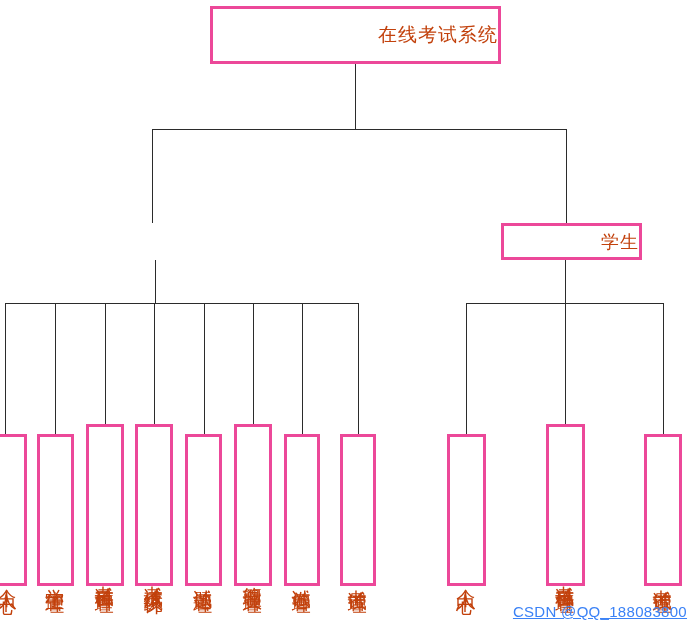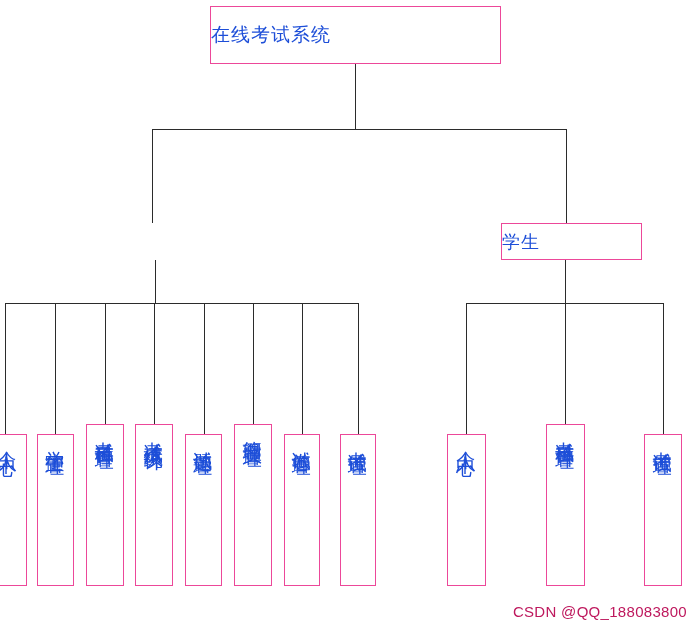--- a/index.html
+++ b/index.html
@@ -13,26 +13,26 @@
   #canvas {
     position: relative;
     width: 695px;
     height: 625px;
     background: #ffffff;
     overflow: hidden;
   }
   .node {
     position: absolute;
     box-sizing: border-box;
-    border: 1px solid #ec4899;
+    border: 3px solid #ec4899;
     background: #ffffff;
     display: flex;
     align-items: center;
-    justify-content: flex-start;
-    color: #1d4ed8;
+    justify-content: flex-end;
+    color: #c2410c;
     z-index: 3;
   }
   .node.root {
     font-size: 19px;
     letter-spacing: 1px;
   }
   .node.level2 {
     font-size: 18px;
     letter-spacing: 1px;
   }
@@ -55,24 +55,25 @@
     background: #2b2b2b;
     z-index: 1;
   }
   .conn.v { width: 1px; }
   .conn.h { height: 1px; }
   .watermark {
     position: absolute;
     right: 8px;
     bottom: 5px;
     font-size: 15px;
-    color: #be185d;
+    color: #3b82f6;
     font-family: "Liberation Sans", sans-serif;
     letter-spacing: 0.3px;
     z-index: 5;
+    text-decoration: underline;
   }
 </style>
 </head>
 <body>
 
 <div id="canvas">
 
   <div class="conn v" style="left:355px; top:64px; height:66px;"></div>
   <div class="conn h" style="left:152px; top:129px; width:415px;"></div>
   <div class="conn v" style="left:152px; top:129px; height:94px;"></div>

